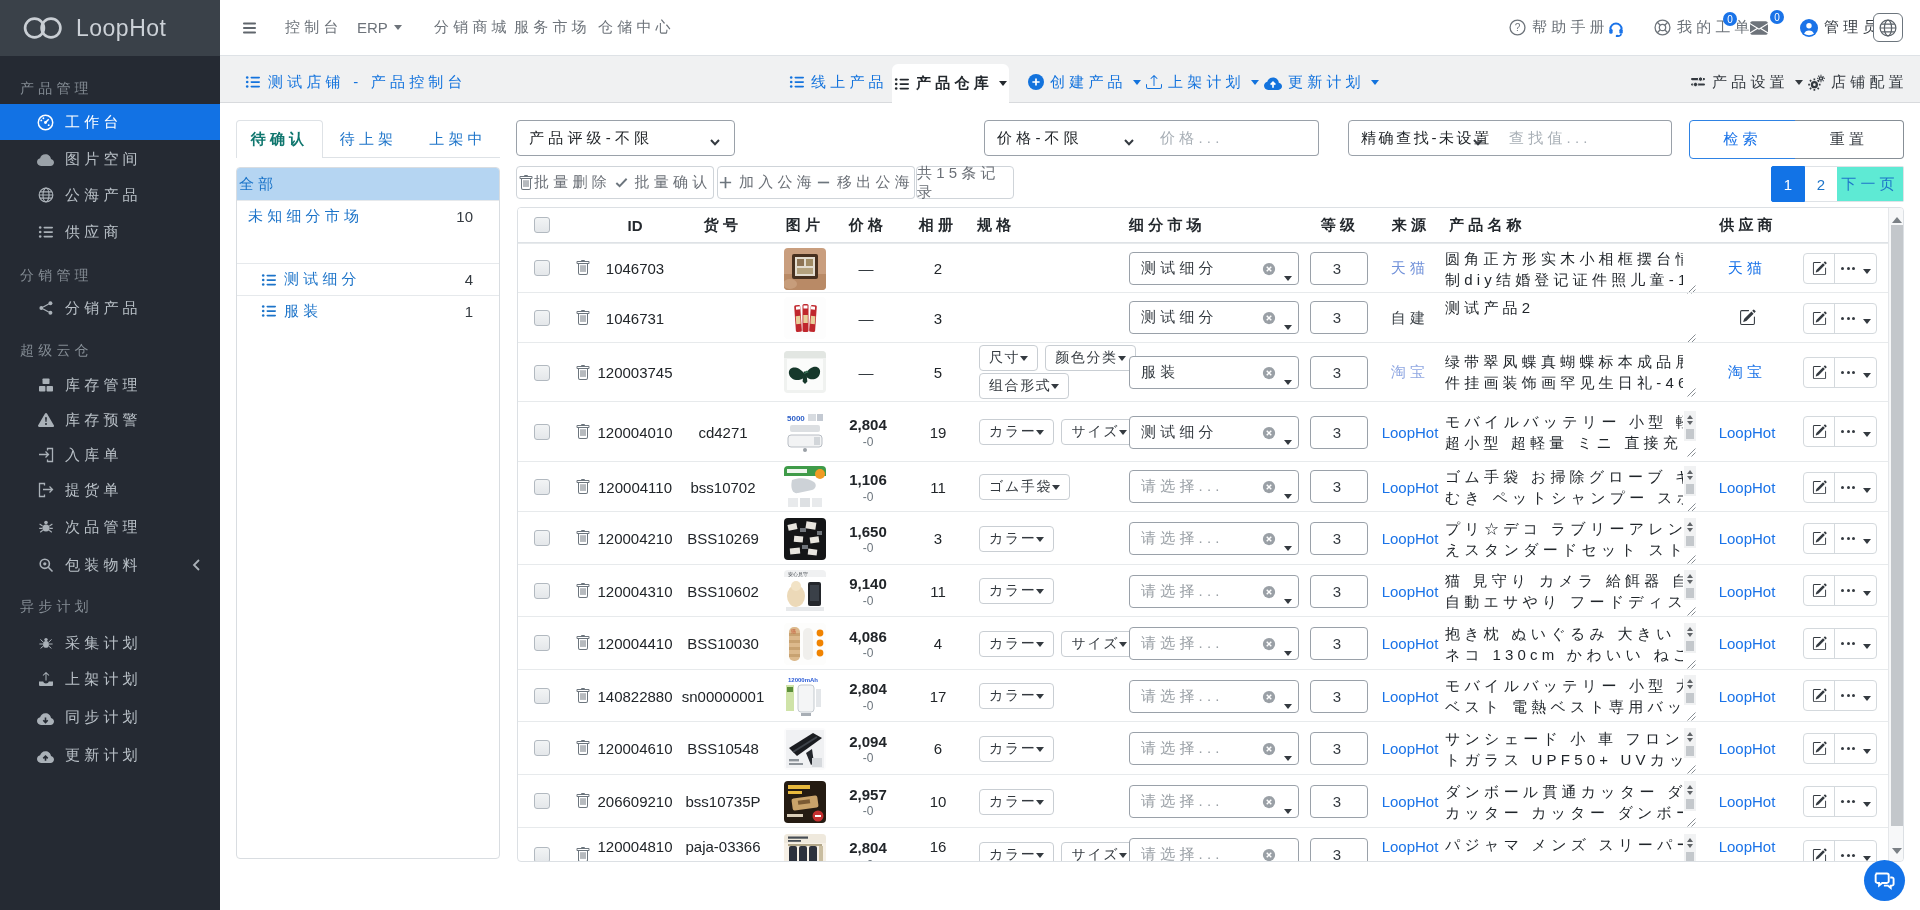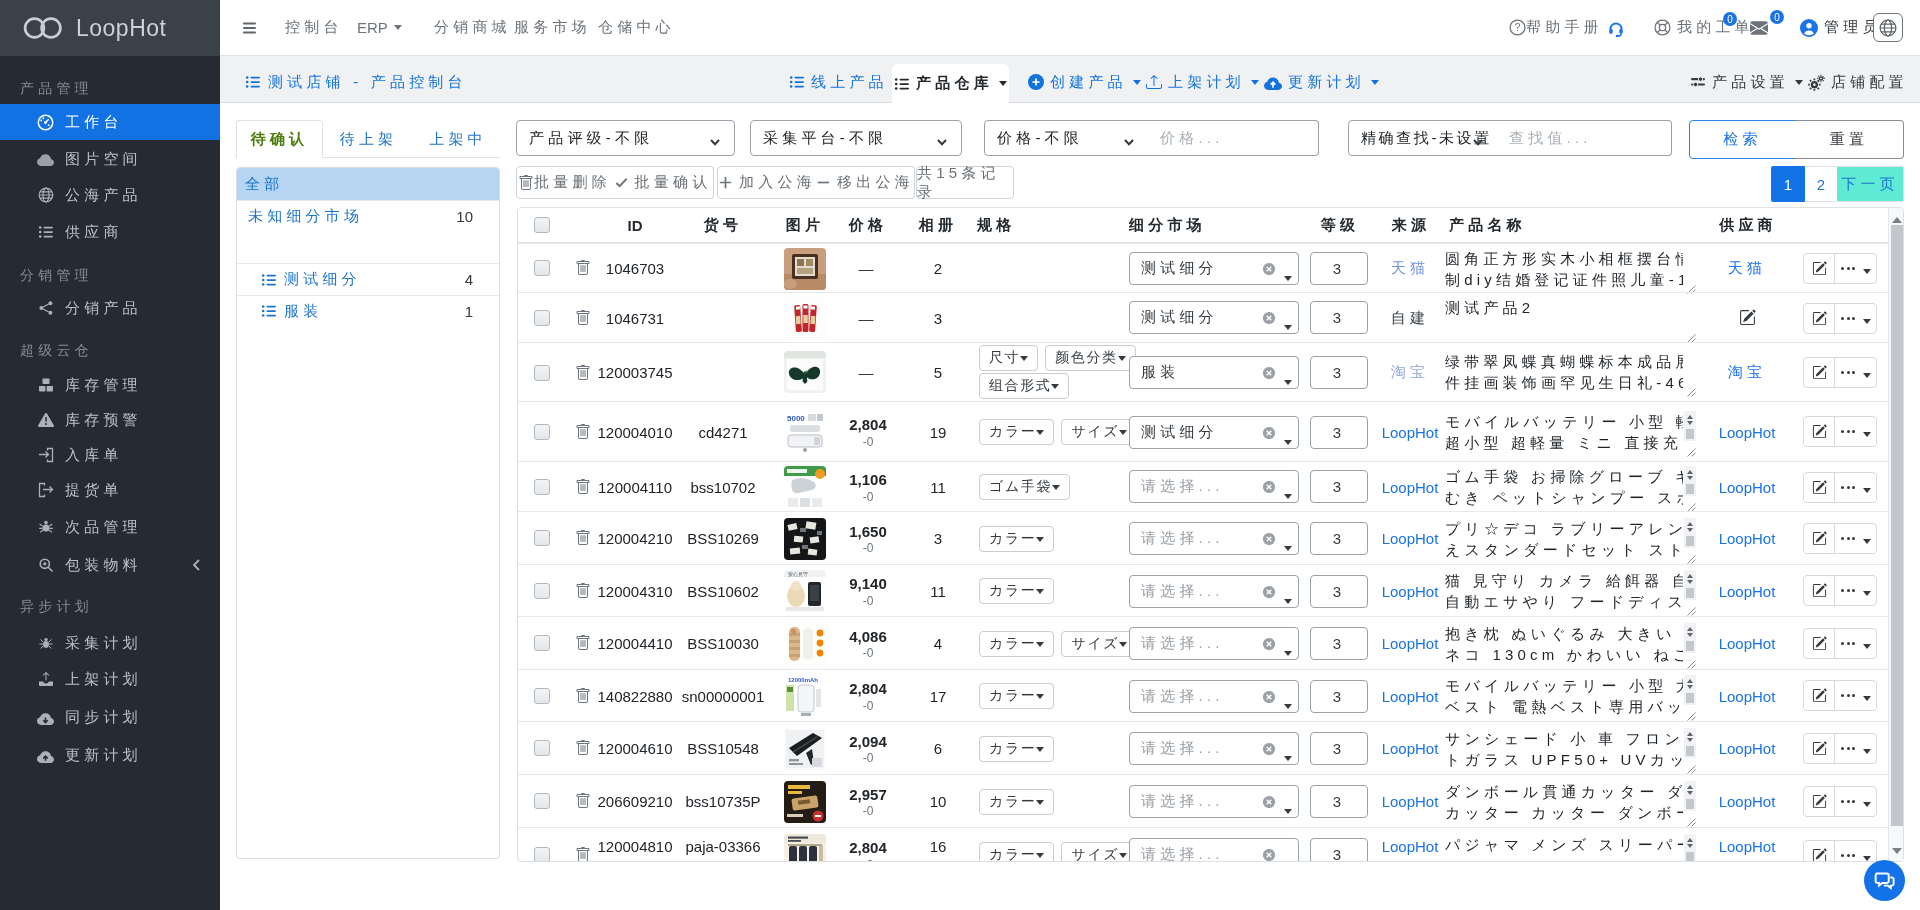--- a/index.html
+++ b/index.html
@@ -16,21 +16,21 @@
 .sitem{position:absolute;left:0;width:220px;height:36px;display:flex;align-items:center;color:#b9c0c7;font-size:15px}
 .sitem .ic{width:17px;margin-left:37px;margin-right:11px;display:flex;justify-content:center}
 .sitem.act{background:#1272e4;color:#fff}
 .topnav{position:absolute;left:220px;top:0;width:1700px;height:56px;background:#fff;border-bottom:1px solid #dee2e6}
 .tnl{position:absolute;top:0;height:55px;display:flex;align-items:center;color:#6d737a;font-size:15px}
 .tb2{position:absolute;left:220px;top:56px;width:1700px;height:47px;background:#f0f1f2;border-bottom:1px solid #d8dadd}
 .tbl{position:absolute;top:61px;height:42px;display:flex;align-items:center;font-size:15px;color:#1373dd}
 .tbl.dark{color:#343a40}
 .tab2{position:absolute;top:64px;height:39px;background:#fff;border-radius:6px 6px 0 0;display:flex;align-items:center;justify-content:center;color:#24292e;font-weight:bold;font-size:15px}
 .ptab{position:absolute;top:120px;height:38px;display:flex;align-items:center;justify-content:center;font-size:15px}
-.ptab.on{background:#fff;border:1px solid #dee2e6;border-bottom:0;border-radius:4px 4px 0 0;font-weight:bold;color:#4d7c0f}
+.ptab.on{background:#fff;border:1px solid #dee2e6;border-bottom:0;border-radius:4px 4px 0 0;font-weight:bold;color:#0f766e}
 .ptab.off{color:#1d74c9}
 .lpanel{position:absolute;left:236px;top:167px;width:264px;height:692px;border:1px solid #d9dde1;border-radius:4px;background:#fff;overflow:hidden}
 .lrow{position:absolute;left:0;width:262px;display:flex;align-items:center;font-size:15px;border-top:1px solid #e6e9ec}
 .lrow .cnt{position:absolute;right:26px;color:#343a40}
 .sel,.inp{position:absolute;height:36px;border:1px solid #9aa1a9;border-radius:4px;background:#fff;display:flex;align-items:center;padding-left:12px;font-size:15px;color:#212529}
 .inp{color:#a7aeb5}
 .chev{position:absolute;right:13px;top:50%;margin-top:-4px}
 .bbtn{position:absolute;top:166px;height:33px;background:#fff;border:1px solid #cfd4d9;display:flex;align-items:center;justify-content:center;color:#6b7077;font-size:15px}
 .pag{position:absolute;top:166px;height:36px;display:flex;align-items:center;justify-content:center;font-size:15px}
 .tbl-wrap{position:absolute;left:517px;top:207px;width:1387px;height:655px;border:1px solid #dce0e4;border-radius:4px;background:#fff;overflow:hidden}
@@ -209,21 +209,21 @@
 <div class="tnl" style="left:285px">控制台</div>
 <div class="tnl" style="left:357px;letter-spacing:normal">ERP<span class="caret" style="color:#6d737a"></span></div>
 <div class="tnl" style="left:434px">分销商城</div>
 <div class="tnl" style="left:514px">服务市场</div>
 <div class="tnl" style="left:598px">仓储中心</div>
 <div class="tnl" style="left:1509px">
       <svg width="17" height="17" viewBox="0 0 16 16">
         <circle cx="8" cy="8" r="7" fill="none" stroke="#6d737a" stroke-width="1.2"></circle>
         <text x="8" y="11.4" font-size="9.5" text-anchor="middle" fill="#6d737a" font-family="Liberation Sans">?</text>
       </svg>
-      <span style="">帮助手册</span>
+      <span style="margin-left:6px">帮助手册</span>
     </div>
 <div class="tnl" style="left:1607px">
       <svg width="18" height="18" viewBox="0 0 16 16">
         <path fill="none" stroke="#1a73e8" stroke-width="1.8" d="M3 9a5 5 0 0 1 10 0"></path>
         <rect x="2" y="8.6" width="3" height="4.6" rx="1.4" fill="#1a73e8"></rect>
         <rect x="11" y="8.6" width="3" height="4.6" rx="1.4" fill="#1a73e8"></rect>
         <path fill="none" stroke="#1a73e8" stroke-width="1.4" d="M12.5 13.4c0 1.2-1.6 1.8-3 1.8"></path>
         <circle cx="9" cy="15.2" r="1.2" fill="#1a73e8"></circle>
       </svg>
     </div>
@@ -355,21 +355,21 @@
         </g>
       </svg>
       <span style="margin-left:6px">店铺配置</span>
     </div>
 <div class="abs" style="left:236px;top:157px;width:264px;height:1px;background:#dee2e6"></div>
 <div class="ptab on" style="left:236px;width:87px">待确认</div>
 <div class="ptab off" style="left:323px;width:91px">待上架</div>
 <div class="ptab off" style="left:414px;width:88px">上架中</div>
 <div class="lpanel">
 <div class="lrow" style="top:0;height:32px;background:#b5d5f2;border-top:0">
-        <span style="margin-left:8px;color:#1a73c8">全部</span>
+        <span style="margin-left:2px;color:#1a73c8">全部</span>
       </div>
 <div class="lrow" style="top:32px;height:31px">
         <span style="margin-left:11px;color:#1d74c9">未知细分市场</span>
         <span class="cnt lt0">10</span>
       </div>
 <div class="lrow" style="top:95px;height:32px">
         <span style="margin-left:24px;display:flex">
           <svg width="16" height="16" viewBox="0 0 16 16">
             <g fill="#1d74c9">
               <circle cx="2.2" cy="3.5" r="1.3"></circle>
@@ -397,23 +397,20 @@
             </g>
           </svg>
         </span>
         <span style="margin-left:7px;color:#1d74c9">服装</span>
         <span class="cnt lt0">1</span>
       </div>
 </div>
 <div class="sel" style="left:516px;top:120px;width:219px">产品评级-不限<span class="chev"><svg width="12" height="12" viewBox="0 0 12 12">
           <path fill="none" stroke="#343a40" stroke-width="2" d="M2 4l4 4.2L10 4"></path>
         </svg></span></div>
-<div class="sel" style="left:750px;top:120px;width:212px">采集平台-不限<span class="chev"><svg width="12" height="12" viewBox="0 0 12 12">
-          <path fill="none" stroke="#343a40" stroke-width="2" d="M2 4l4 4.2L10 4"></path>
-        </svg></span></div>
 <div class="sel" style="left:984px;top:120px;width:165px;border-radius:4px 0 0 4px">价格-不限<span class="chev"><svg width="12" height="12" viewBox="0 0 12 12">
           <path fill="none" stroke="#343a40" stroke-width="2" d="M2 4l4 4.2L10 4"></path>
         </svg></span></div>
 <div class="inp" style="left:1148px;top:120px;width:171px;border-radius:0 4px 4px 0;border-left:0">价格...</div>
 <div class="sel" style="left:1348px;top:120px;width:150px;border-radius:4px 0 0 4px">
       <span style="letter-spacing:2.6px">精确查找-未设置</span>
       <span class="chev"><svg width="12" height="12" viewBox="0 0 12 12">
           <path fill="none" stroke="#343a40" stroke-width="2" d="M2 4l4 4.2L10 4"></path>
         </svg></span>
     </div>

